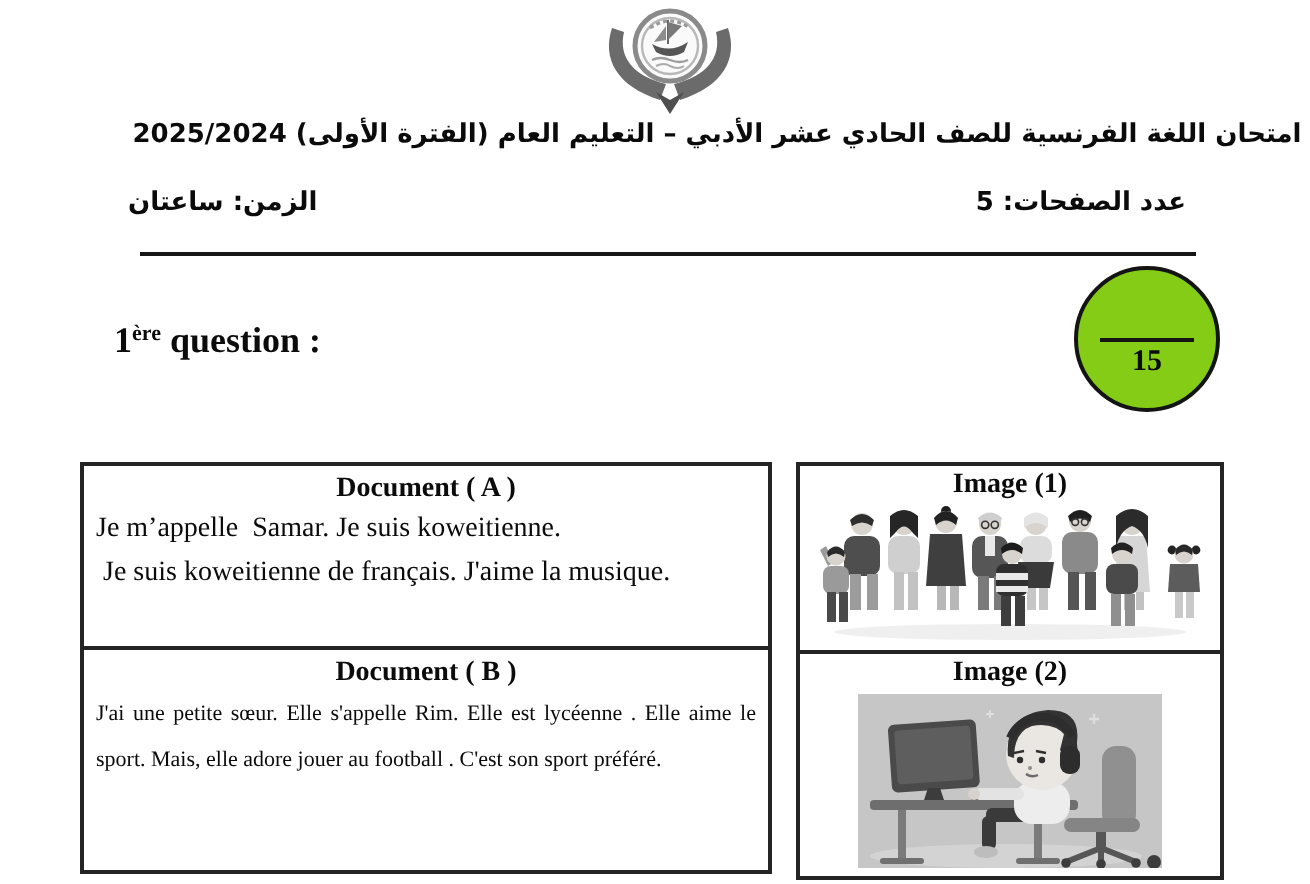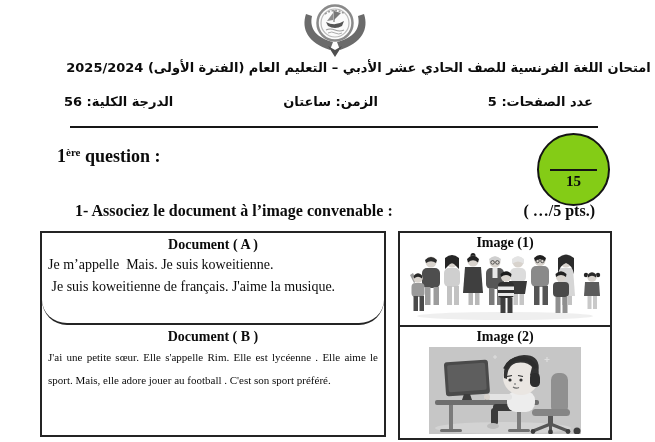--- a/index.html
+++ b/index.html
@@ -10,38 +10,38 @@
   .logo{position:absolute;left:299px;top:1px;width:72px;height:56px;}
   .title-ar{position:absolute;top:60px;left:0;right:0;padding-left:30px;box-sizing:border-box;
             text-align:center;direction:rtl;font-family:"DejaVu Sans",sans-serif;
             font-weight:bold;font-size:13px;margin-left:32px;}
   .admin-row{position:absolute;top:94px;left:64px;right:62px;display:flex;direction:rtl;
              justify-content:space-between;font-family:"DejaVu Sans",sans-serif;
              font-weight:bold;font-size:13px;}
   .hr{position:absolute;top:126px;left:70px;width:528px;border-top:2px solid #161616;}
 
   
-  .q-title{position:absolute;top:146px;left:57px;font-weight:bold;font-size:18px;white-space:pre;text-align:right;}
+  .q-title{position:absolute;top:160px;left:57px;font-weight:bold;font-size:18px;white-space:pre;text-align:right;}
   .q-title sup{font-size:11px;vertical-align:6px;}
   .score-circle{position:absolute;left:537px;top:133px;width:73px;height:73px;border:2px solid #141414;
                 border-radius:50%;box-sizing:border-box;background:#84cc16;}
   .score-bar{position:absolute;left:11px;top:34px;width:47px;border-top:2px solid #141414;}
   .score-total{position:absolute;top:38px;left:0;width:69px;text-align:center;
                font-weight:bold;font-size:15px;}
 
   .subq-row{position:absolute;top:202px;left:75px;right:60px;display:flex;
             justify-content:space-between;font-weight:bold;font-size:16px;}
 
   
   .doc-box{position:absolute;left:40px;top:231px;width:346px;height:206px;
            border:2px solid #242424;box-sizing:border-box;}
   .img-box{position:absolute;left:398px;top:231px;width:214px;height:209px;
            border:2px solid #242424;box-sizing:border-box;}
   .cell{box-sizing:border-box;}
-  .cell-a{height:92px;border-bottom:2px solid #242424;padding:2px 6px 0 6px;border-radius:25px;}
+  .cell-a{height:92px;border-bottom:2px solid #242424;padding:2px 6px 0 6px;}
   .cell-b{height:138px;padding:2px 6px 0 6px;}
   .cell-header{text-align:center;font-weight:bold;font-size:14px;line-height:19px;}
   .doc-line{font-size:14px;line-height:22px;white-space:pre-wrap;}
   .doc-par{font-size:11px;line-height:23px;text-align:justify;}
   .img-cell-1{height:94px;border-bottom:2px solid #242424;text-align:center;}
   .img-cell-2{height:94px;text-align:center;}
   .img-cell-1 svg,.img-cell-2 svg{display:block;margin:1px auto 0 auto;}
 </style>
 </head>
 <body>
@@ -63,41 +63,36 @@
       <path d="M27,29 Q31,27 36,29 Q41,31 45,29" fill="none" stroke="#9d9d9d" stroke-width="1.2"></path>
       <path d="M29,32 Q33,30 36,32 Q40,34 43,32" fill="none" stroke="#ababab" stroke-width="1"></path>
     </svg>
   </div>
 
   <div class="title-ar">امتحان اللغة الفرنسية للصف الحادي عشر الأدبي – التعليم العام (الفترة الأولى) 2025/2024</div>
 
   <div class="admin-row">
     <span>عدد الصفحات: 5</span>
     <span>الزمن: ساعتان</span>
-    <span>الدرجة الكلية: 56</span>
   </div>
 
   <div class="hr"></div>
 
   <div class="q-title"><span>1</span><sup>ère</sup><span> question :</span></div>
 
   <div class="score-circle">
     <div class="score-bar"></div>
     <div class="score-total">15</div>
   </div>
 
-  <div class="subq-row">
-    <span>1- Associez le document à l’image convenable :</span>
-    <span>( …/5 pts.)</span>
-  </div>
 
   <div class="doc-box">
     <div class="cell cell-a">
       <div class="cell-header">Document ( A )</div>
-      <div class="doc-line">Je m’appelle  Mais. Je suis koweitienne.</div>
+      <div class="doc-line">Je m’appelle  Samar. Je suis koweitienne.</div>
       <div class="doc-line"> Je suis koweitienne de français. J'aime la musique.</div>
     </div>
     <div class="cell cell-b">
       <div class="cell-header">Document ( B )</div>
       <div class="doc-par">J'ai une petite sœur. Elle s'appelle Rim. Elle  est lycéenne . Elle aime le sport. Mais, elle adore jouer au football . C'est son sport préféré.</div>
     </div>
   </div>
 
   <div class="img-box">
     <div class="cell img-cell-1">

